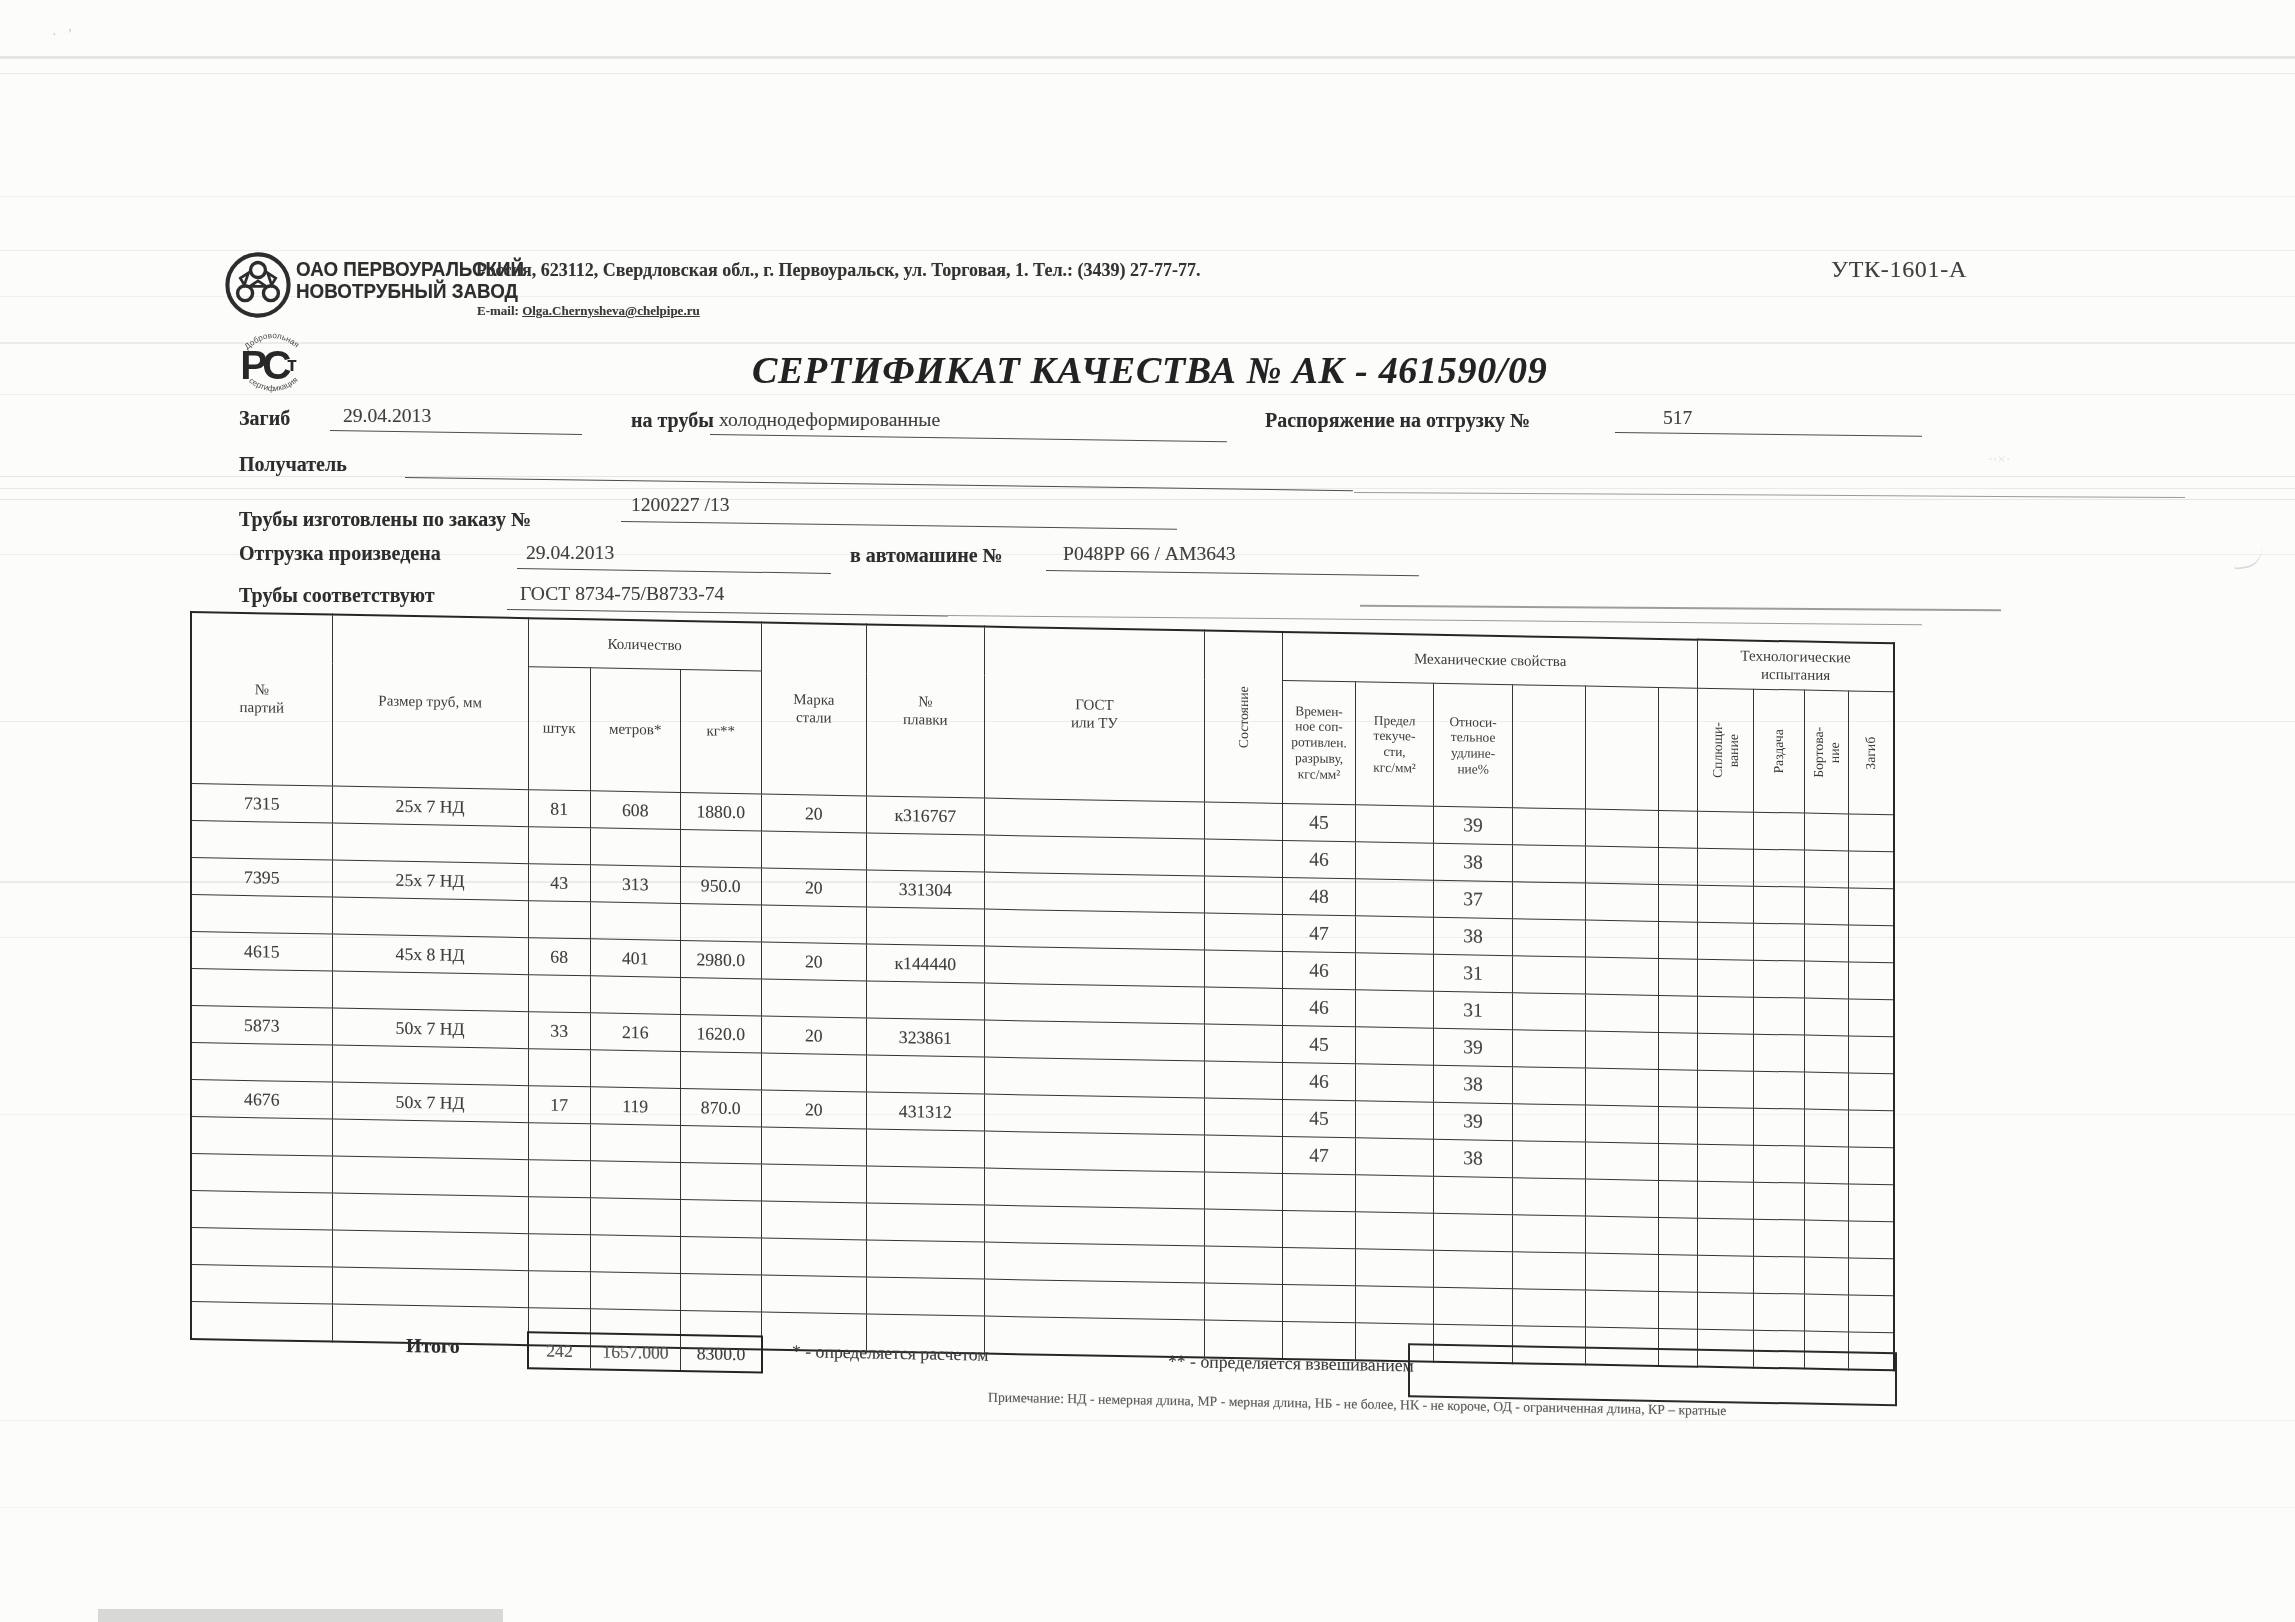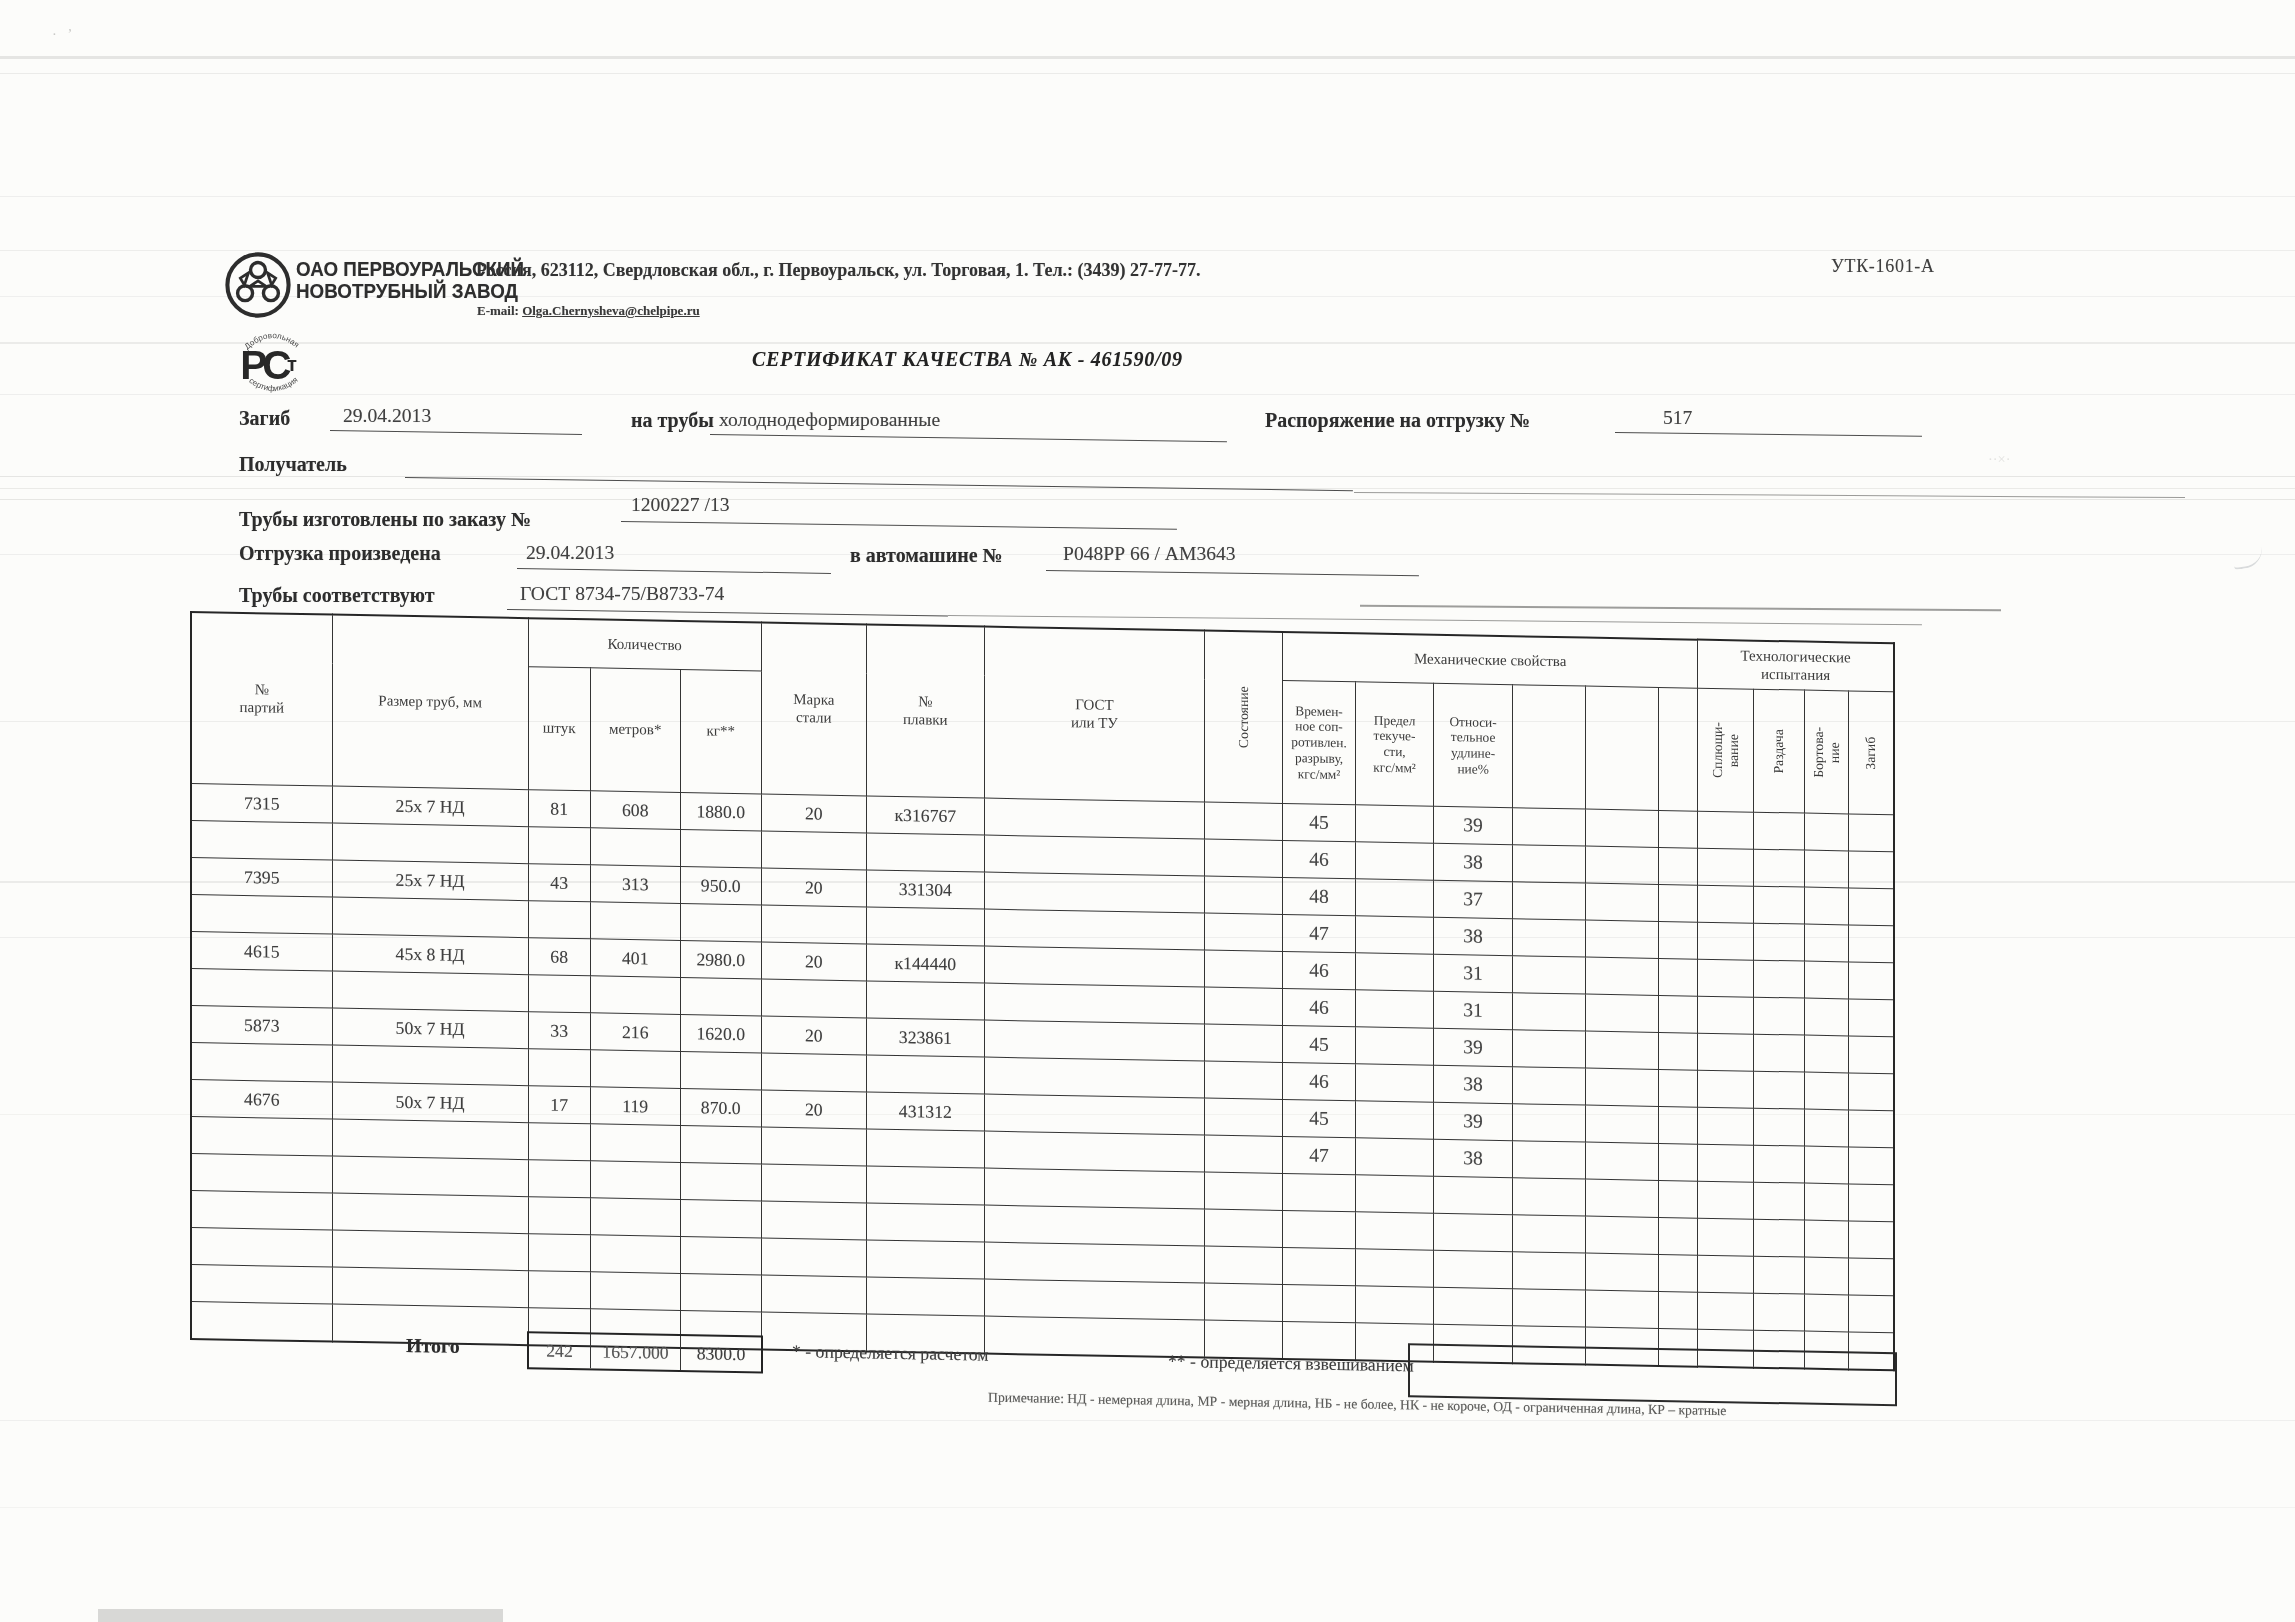--- a/index.html
+++ b/index.html
@@ -15,29 +15,29 @@
   .abs{position:absolute;}
 
   
   .streak{position:absolute;left:0;width:2295px;background:#b9b9b7;pointer-events:none;}
   .artifact-line{position:absolute;background:#6a6a68;pointer-events:none;}
   .smudge{position:absolute;color:#c9c9c6;font-size:14.4px;pointer-events:none;}
   .checkmark{position:absolute;width:30px;height:17px;border:2px solid #9aa0a6;border-top:none;border-left:none;border-right:none;border-radius:0 0 26px 5.2px;opacity:.35;transform:rotate(-8deg);}
   .bottom-bar{position:absolute;left:98px;top:1609px;width:405px;height:13.7px;background:#b9bab8;opacity:.55;}
 
   
-  .utk{left:1831px;top:256px;font-size:18px;color:#3f3f3f;letter-spacing:0.7px;}
+  .utk{left:1831px;top:256px;font-size:24px;color:#3f3f3f;letter-spacing:0.7px;}
   .logo-svg{left:224px;top:251px;}
   .company{left:296px;top:259px;font-family:"Liberation Sans","DejaVu Sans",sans-serif;font-weight:bold;font-size:19.6px;line-height:21.6px;color:#2e2e2e;transform:scaleX(.96);transform-origin:0 0;letter-spacing:0px;}
   .addr{left:476px;top:260px;width:1373px;font-size:18px;font-weight:bold;color:#333;}
   .addr-note{left:477px;top:286px;width:1243px;font-size:12px;color:#454545;}
   .email-line{left:477px;top:303px;font-size:13px;font-weight:bold;color:#3a3a3a;}
   .email-line u{text-decoration-thickness:1.3px;}
   .rst{left:234px;top:322px;}
-  .doc-title{left:752px;top:348px;width:785px;font-size:20px;font-weight:bold;font-style:italic;color:#222;letter-spacing:0.7px;white-space:nowrap;}
+  .doc-title{left:752px;top:348px;width:785px;font-size:38px;font-weight:bold;font-style:italic;color:#222;letter-spacing:0.7px;white-space:nowrap;}
 
   
   .lbl{position:absolute;font-weight:bold;font-size:20px;color:#2d2d2d;white-space:nowrap;}
   .val{position:absolute;font-size:19.6px;color:#414141;white-space:nowrap;}
   .rule{position:absolute;height:0;border-bottom:1.6px solid #4c4c4c;transform-origin:0 0;}
   .rule.faint{border-bottom:1.3px solid #9a9a98;}
 
   
   .sheet{position:absolute;left:190px;top:611px;width:1766px;height:863px;transform:skewY(1.05deg);transform-origin:0 0;}
   table.cert{border-collapse:collapse;table-layout:fixed;width:1705px;border:2px solid #262626;}

